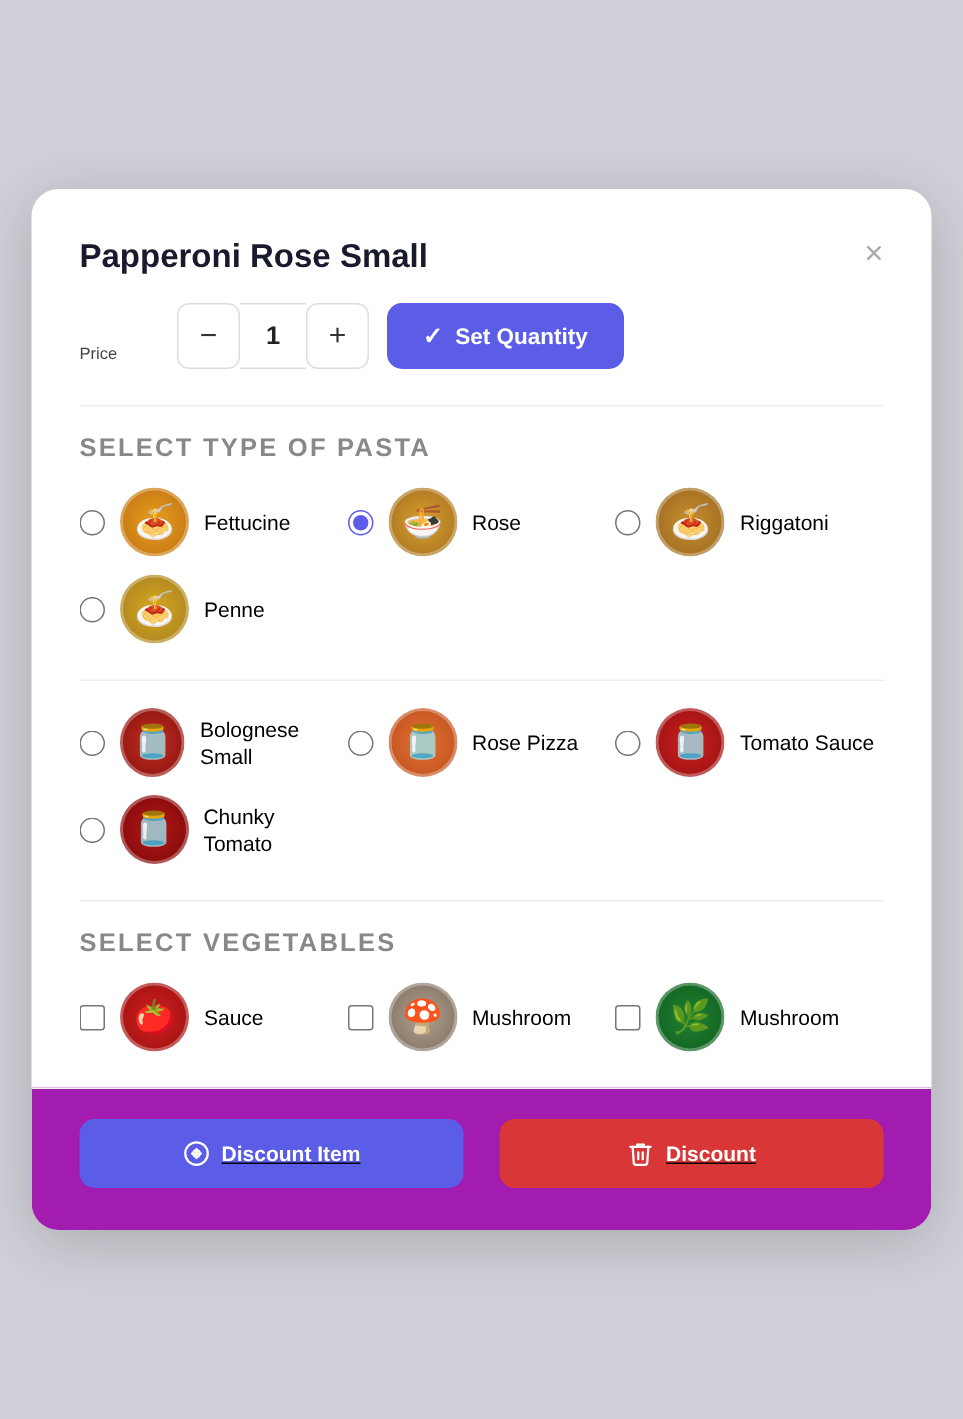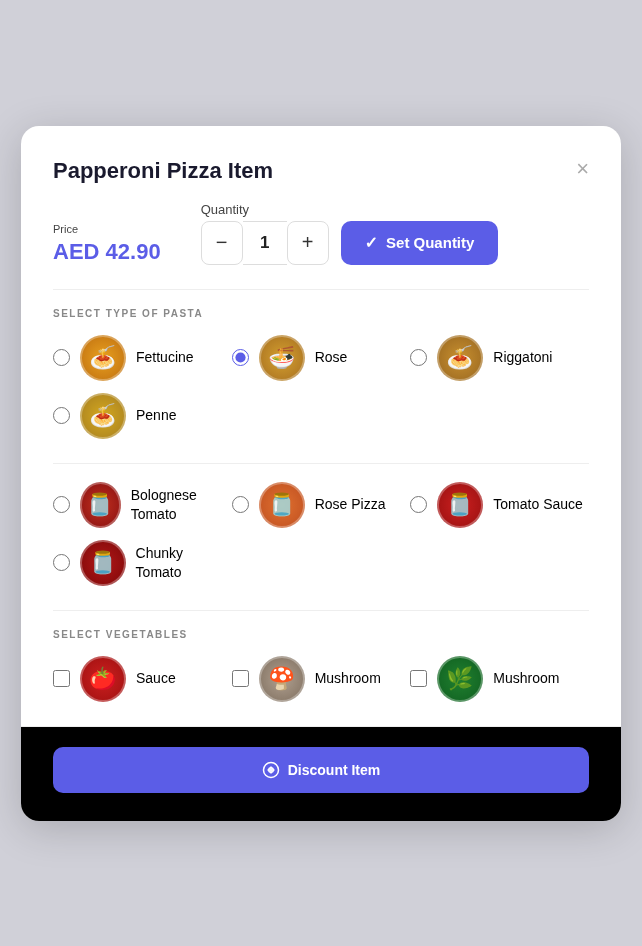--- a/index.html
+++ b/index.html
@@ -122,21 +122,21 @@
     }
     .check-icon { font-size: 16px; }
 
     .divider {
       border: none;
       border-top: 1.5px solid #eee;
       margin: 10px 0 18px 0;
     }
 
     .section-title {
-      font-size: 10px;
+      font-size: 17px;
       font-weight: 700;
       letter-spacing: 1.5px;
       color: #888;
       margin-bottom: 16px;
       text-transform: uppercase;
     }
 
     .options-grid {
       display: grid;
       grid-template-columns: repeat(3, 1fr);
@@ -160,23 +160,24 @@
       font-size: 14px;
       color: #000000;
       font-weight: 500;
       line-height: 1.3;
     }
 
     .footer-btns {
       display: flex;
       gap: 24px;
       padding: 20px 32px 28px 32px;
-      background: #000000;
+      background: #a21caf;
       border-top: 1px solid #eee;
       margin: 16px -32px 0 -32px;
+      text-decoration: underline;
     }
     .btn-discount-item {
       flex: 1;
       background: #5b5de7;
       color: white;
       border: none;
       border-radius: 10px;
       padding: 14px 10px;
       font-size: 14px;
       font-weight: 600;
@@ -236,31 +237,29 @@
       flex-shrink: 0;
     }
   </style>
 </head>
 <body>
 
 <div class="modal-wrapper">
   <div class="modal-inner">
 
     <div class="header-row">
-      <h1 class="title">Papperoni Pizza Item</h1>
+      <h1 class="title">Papperoni Rose Small</h1>
       <button class="close-btn">×</button>
     </div>
 
     <div class="price-qty-row">
       <div class="price-block">
         <label>Price</label>
-        <div class="price-value">AED 42.90</div>
       </div>
       <div class="qty-block">
-        <label>Quantity</label>
         <div class="qty-controls">
           <button class="qty-btn">−</button>
           <div class="qty-display">1</div>
           <button class="qty-btn">+</button>
           <button class="set-qty-btn">
             <span class="check-icon">✓</span>
             <span>Set Quantity</span>
           </button>
         </div>
       </div>
@@ -299,21 +298,21 @@
     </div>
 
     <hr class="divider">
 
     <div class="section-block">
       <div class="options-grid">
 
         <div class="option-item">
           <input type="radio" name="sauce" id="bolognese" style="">
           <div class="food-circle food-bolognese">🫙</div>
-          <span class="option-label">Bolognese Tomato</span>
+          <span class="option-label">Bolognese Small</span>
         </div>
 
         <div class="option-item">
           <input type="radio" name="sauce" id="rose" style="">
           <div class="food-circle food-rose">🫙</div>
           <span class="option-label">Rose Pizza</span>
         </div>
 
         <div class="option-item">
           <input type="radio" name="sauce" id="tomato-sauce" style="">
@@ -357,15 +356,24 @@
 
     <div class="footer-btns">
       <button class="btn-discount-item">
         <svg class="coupon-icon-svg" viewBox="0 0 24 24" fill="none" stroke="white" stroke-width="2" stroke-linecap="round" stroke-linejoin="round">
           <circle cx="12" cy="12" r="10"></circle>
           <path d="M8 12h8M12 8v8"></path>
           <circle cx="12" cy="12" r="3"></circle>
         </svg>
         <span>Discount Item</span>
       </button>
+      <button class="btn-red">
+        <svg class="trash-icon-svg" viewBox="0 0 24 24" fill="none" stroke="white" stroke-width="2" stroke-linecap="round" stroke-linejoin="round">
+          <polyline points="3 6 5 6 21 6"></polyline>
+          <path d="M19 6l-1 14a2 2 0 01-2 2H8a2 2 0 01-2-2L5 6"></path>
+          <path d="M10 11v6M14 11v6"></path>
+          <path d="M9 6V4h6v2"></path>
+        </svg>
+        <span>Discount</span>
+      </button>
     </div>
   </div>
 </div>
 
 </body></html>

